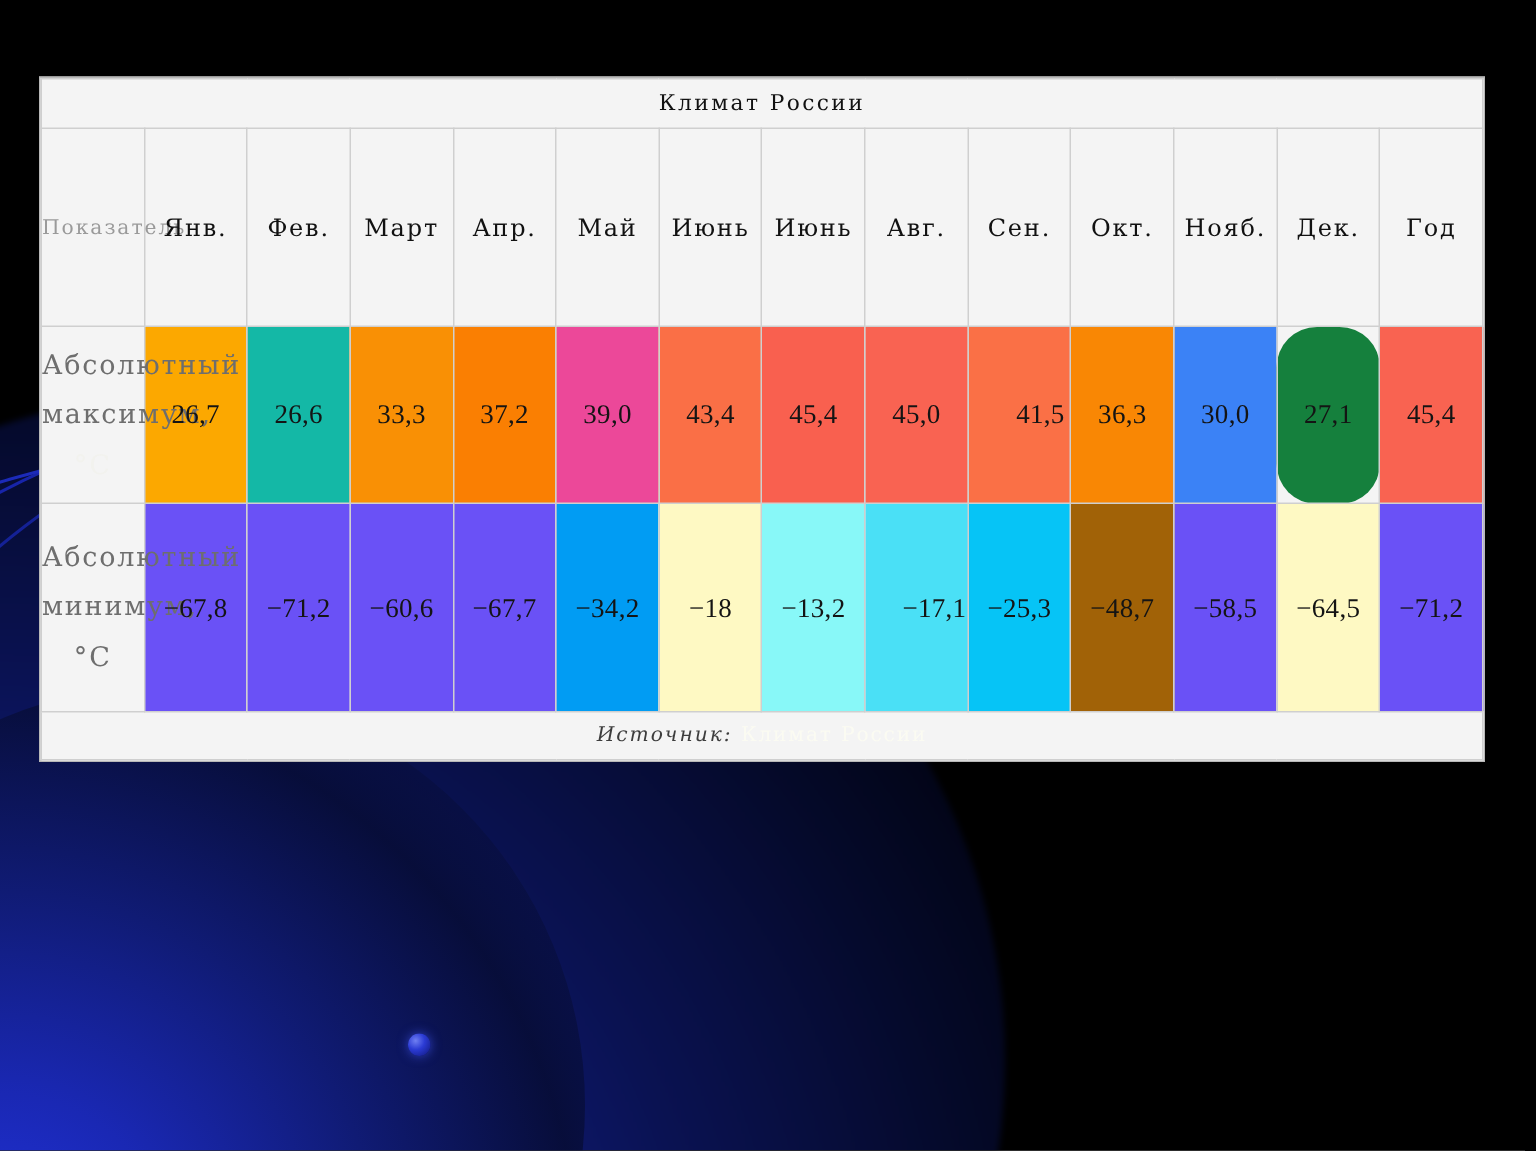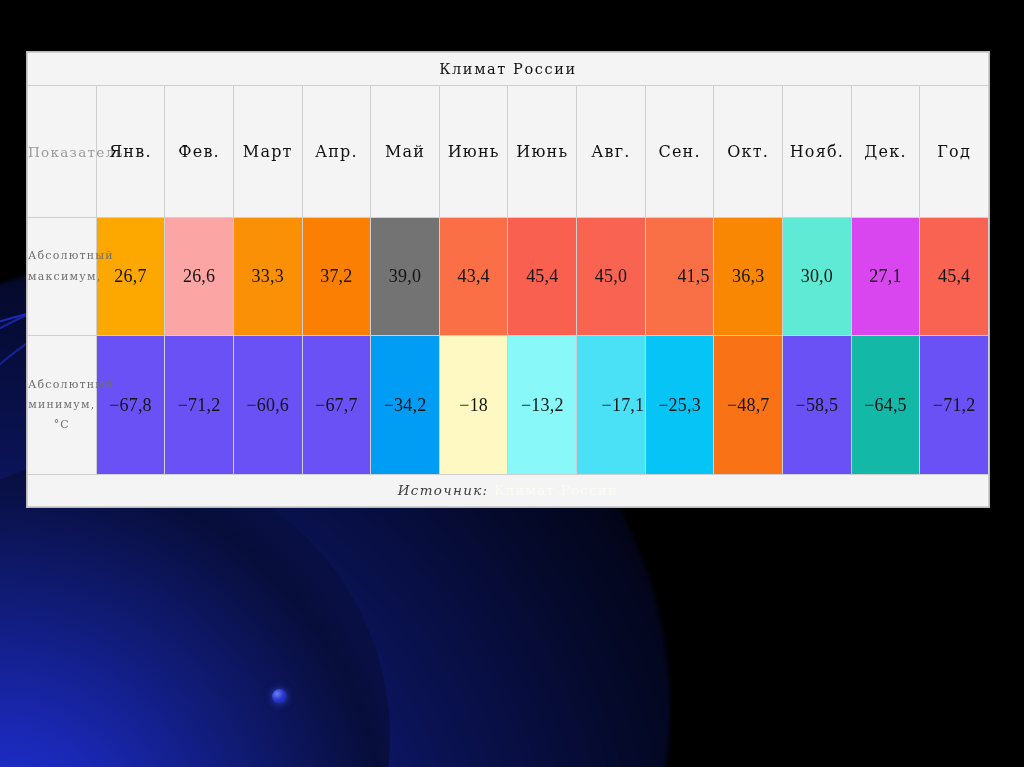--- a/index.html
+++ b/index.html
@@ -123,21 +123,21 @@
 
   
   .row-max td { height: 117px; }
   .row-min td { height: 137px; }
 
   .rowlabel {
     background: #f4f4f4;
     text-align: left;
     padding-left: 14px;
     padding-right: 6px;
-    font-size: 11px;
+    font-size: 18px;
     letter-spacing: 1.2px;
     line-height: 1.85;
     color: #6e6e6e;
   }
   .rowlabel .unit-faint { color: #f2f2ee; }
 
   .val {
     font-family: Liberation Serif, serif;
     font-size: 18px;
     font-weight: bold;
@@ -201,51 +201,51 @@
         <td class="hdr-month">Год</td>
       </tr>
 
       <tr class="row-max">
         <td class="rowlabel">
           <span>Абсолютный</span><br>
           <span>максимум,</span><br>
           <span class="unit-faint">°C</span>
         </td>
         <td class="val" style="background-color: rgb(252, 168, 0);">26,7</td>
-        <td class="val" style="background-color: #fca5a5;">26,6</td>
+        <td class="val" style="background-color: #14b8a6;">26,6</td>
         <td class="val" style="background-color: rgb(249, 144, 5);">33,3</td>
         <td class="val" style="background-color: rgb(250, 127, 2);">37,2</td>
-        <td class="val" style="background-color: #737373;">39,0</td>
+        <td class="val" style="background-color: #ec4899;">39,0</td>
         <td class="val" style="background-color: rgb(250, 111, 70);">43,4</td>
         <td class="val" style="background-color: rgb(249, 96, 79);">45,4</td>
         <td class="val" style="background-color: rgb(249, 99, 82);">45,0</td>
         <td class="val" style="background-color: rgb(250, 112, 70); padding-left: 28px;">41,5</td>
         <td class="val" style="background-color: rgb(249, 135, 4);">36,3</td>
-        <td class="val" style="background-color: #5eead4;">30,0</td>
-        <td class="val" style="background-color: #d946ef;">27,1</td>
+        <td class="val" style="background-color: #3b82f6;">30,0</td>
+        <td class="val" style="background-color: #15803d; border-radius: 27px;">27,1</td>
         <td class="val" style="background-color: rgb(249, 99, 81);">45,4</td>
       </tr>
 
       <tr class="row-min">
         <td class="rowlabel">
           <span>Абсолютный</span><br>
           <span>минимум, °C</span>
         </td>
         <td class="val" style="background-color: rgb(106, 81, 246);">−67,8</td>
         <td class="val" style="background-color: rgb(106, 81, 246);">−71,2</td>
         <td class="val" style="background-color: rgb(106, 81, 246);">−60,6</td>
         <td class="val" style="background-color: rgb(106, 81, 246);">−67,7</td>
         <td class="val" style="background-color: rgb(1, 156, 243); margin-left: 15px;">−34,2</td>
         <td class="val" style="background-color: #fef9c3;">−18</td>
         <td class="val" style="background-color: rgb(136, 248, 248);">−13,2</td>
         <td class="val" style="background-color: rgb(74, 224, 246); padding-left: 24px;">−17,1</td>
         <td class="val" style="background-color: rgb(6, 196, 246);">−25,3</td>
-        <td class="val" style="background-color: #f97316; margin-left: 34px;">−48,7</td>
+        <td class="val" style="background-color: #a16207; margin-left: 34px;">−48,7</td>
         <td class="val" style="background-color: rgb(106, 81, 246); margin-top: 34px;">−58,5</td>
-        <td class="val" style="background-color: #14b8a6;">−64,5</td>
+        <td class="val" style="background-color: #fef9c3;">−64,5</td>
         <td class="val" style="background-color: rgb(106, 81, 246);">−71,2</td>
       </tr>
 
       <tr>
         <td class="foot-cell" colspan="14">
           <span>Источник:</span>
           <span class="src-link">Климат России</span>
         </td>
       </tr>
 

